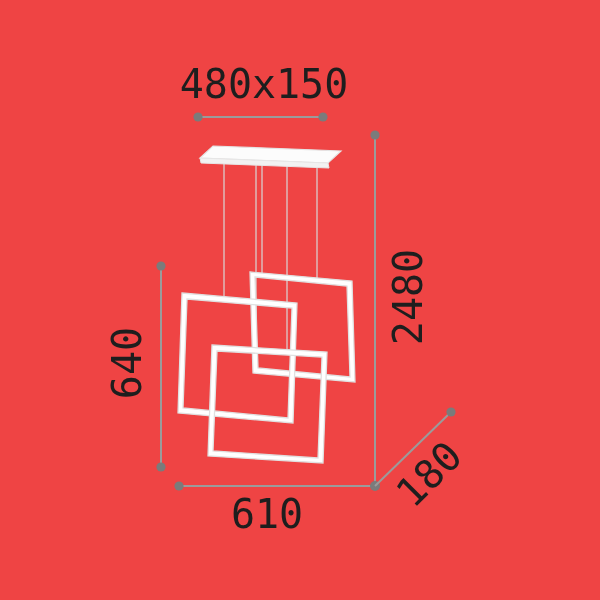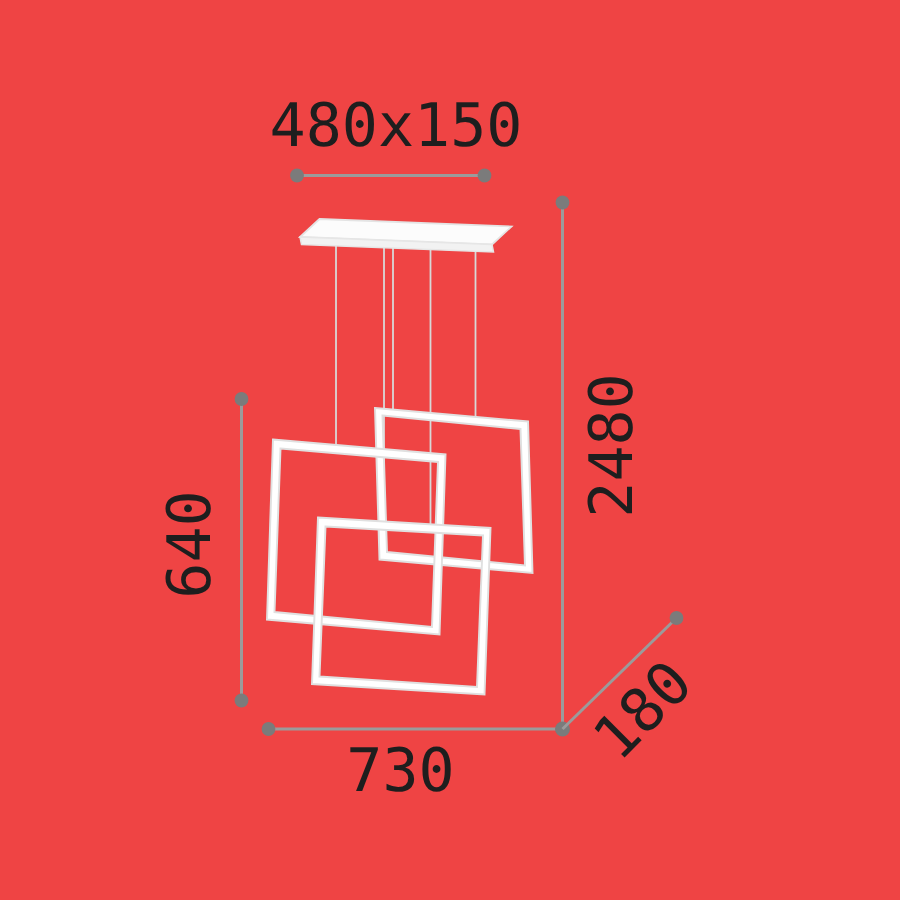--- a/index.html
+++ b/index.html
@@ -99,16 +99,16 @@
                M217,351 L322,357 L318,458 L213,451 Z" fill="#ffffff" fill-rule="evenodd" stroke="#e0e0e0" stroke-width="1.3"></path>
     </g>
   </svg>
 
   <div class="dim-label dim-top">480x150</div>
 
   <div class="dim-label dim-right">2480</div>
 
   <div class="dim-label dim-left">640</div>
 
-  <div class="dim-label dim-bottom">730</div>
+  <div class="dim-label dim-bottom">610</div>
 
   <div class="dim-label dim-diag">180</div>
 </div>
 
 </body></html>

